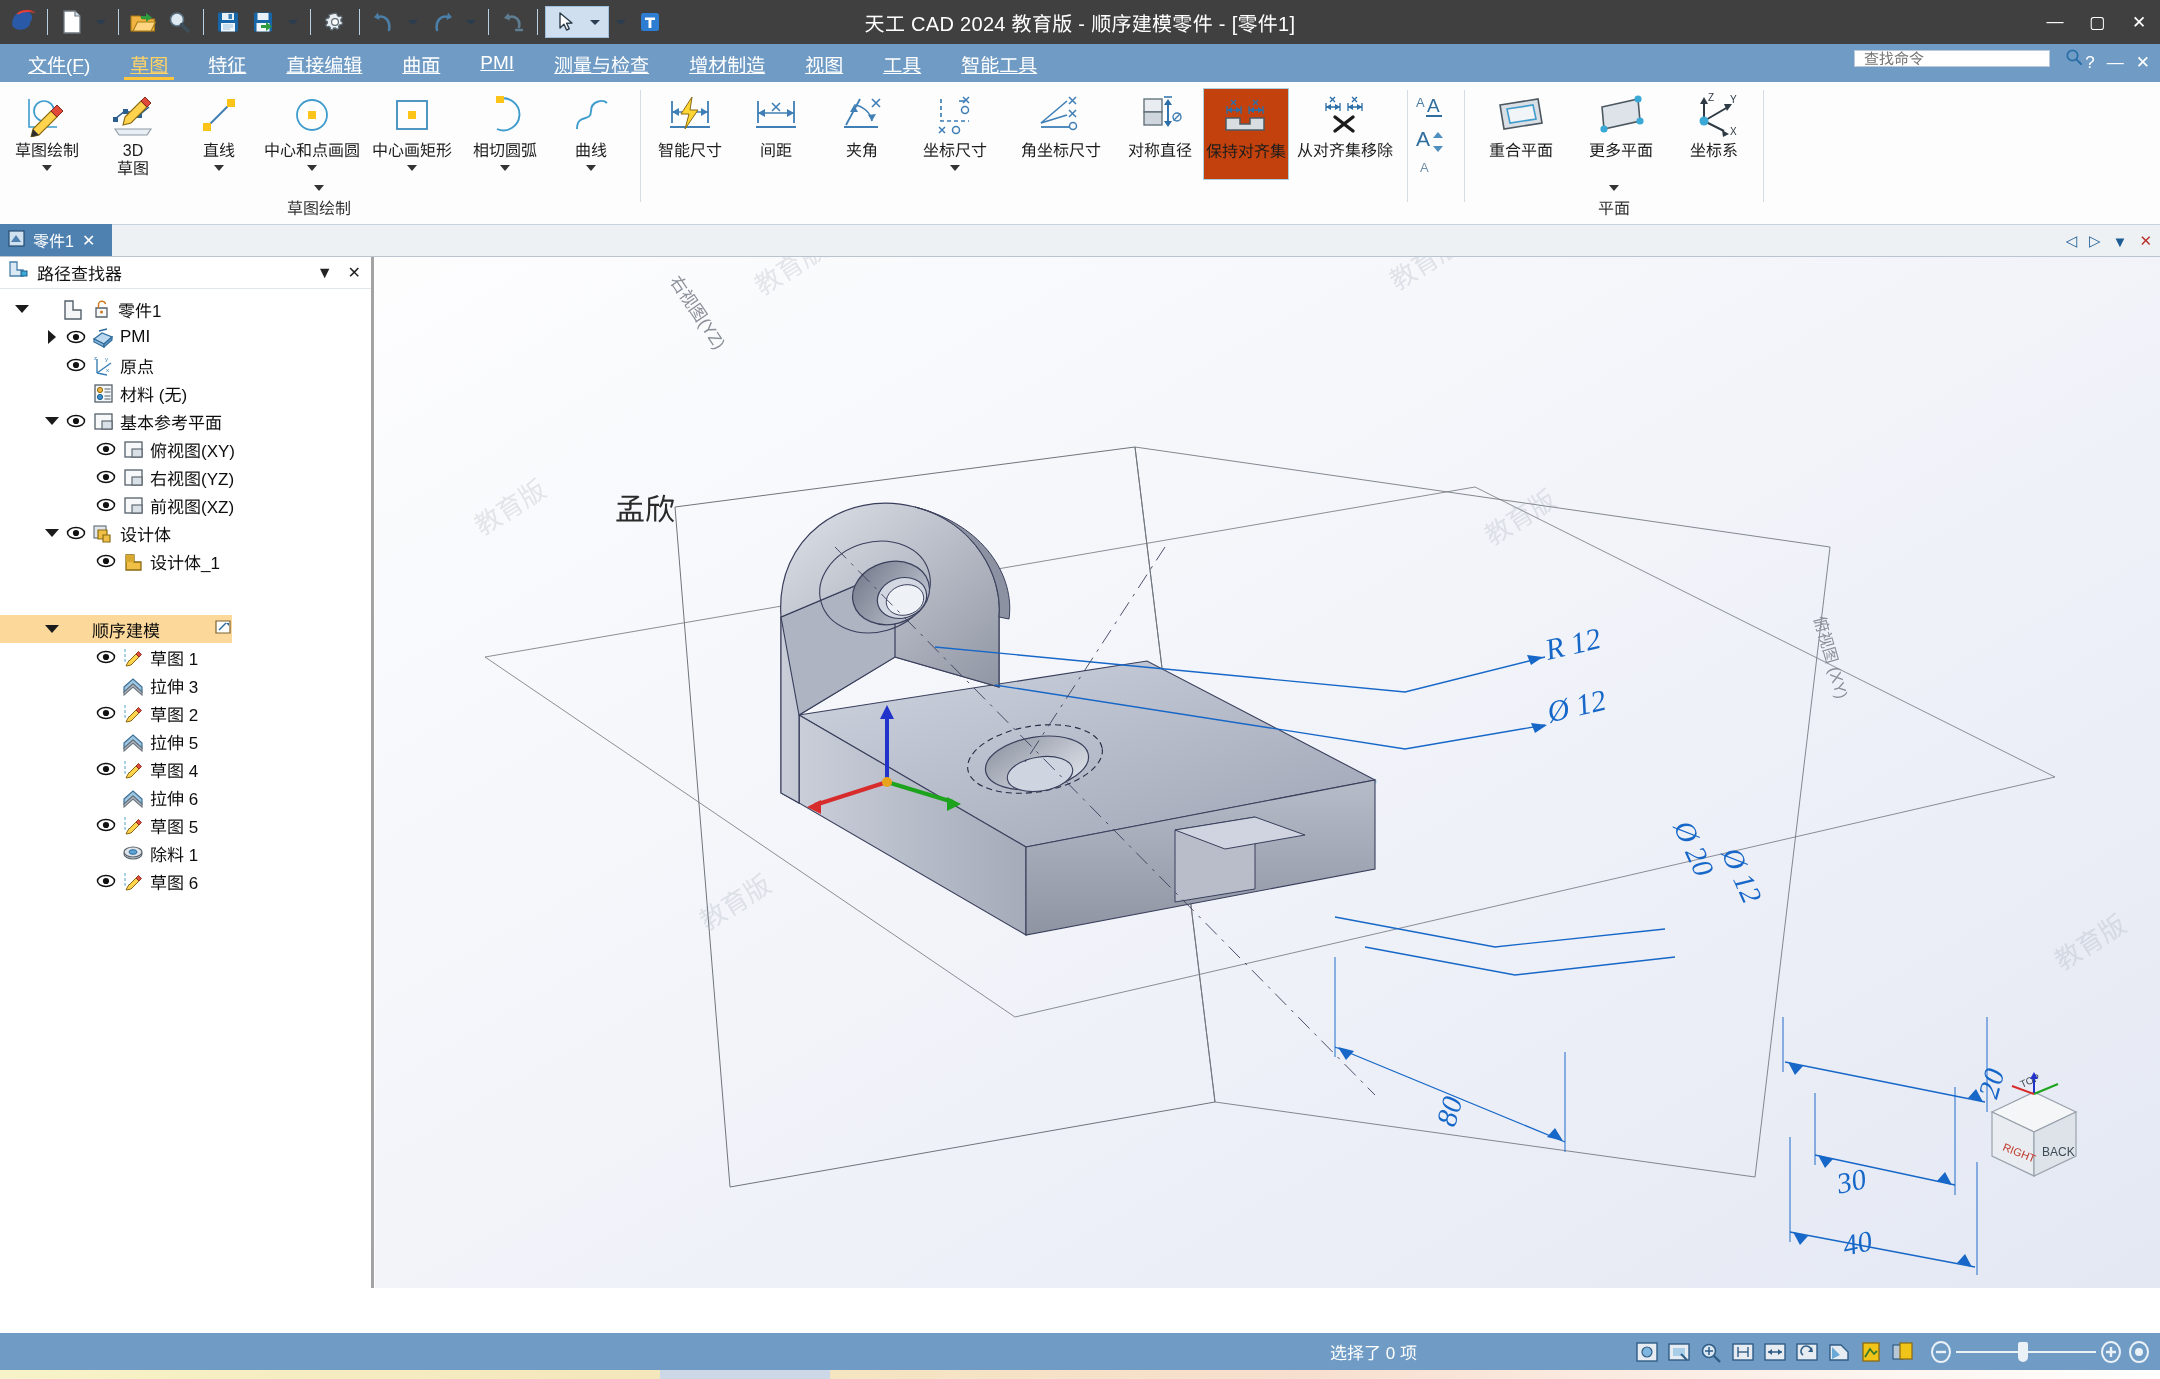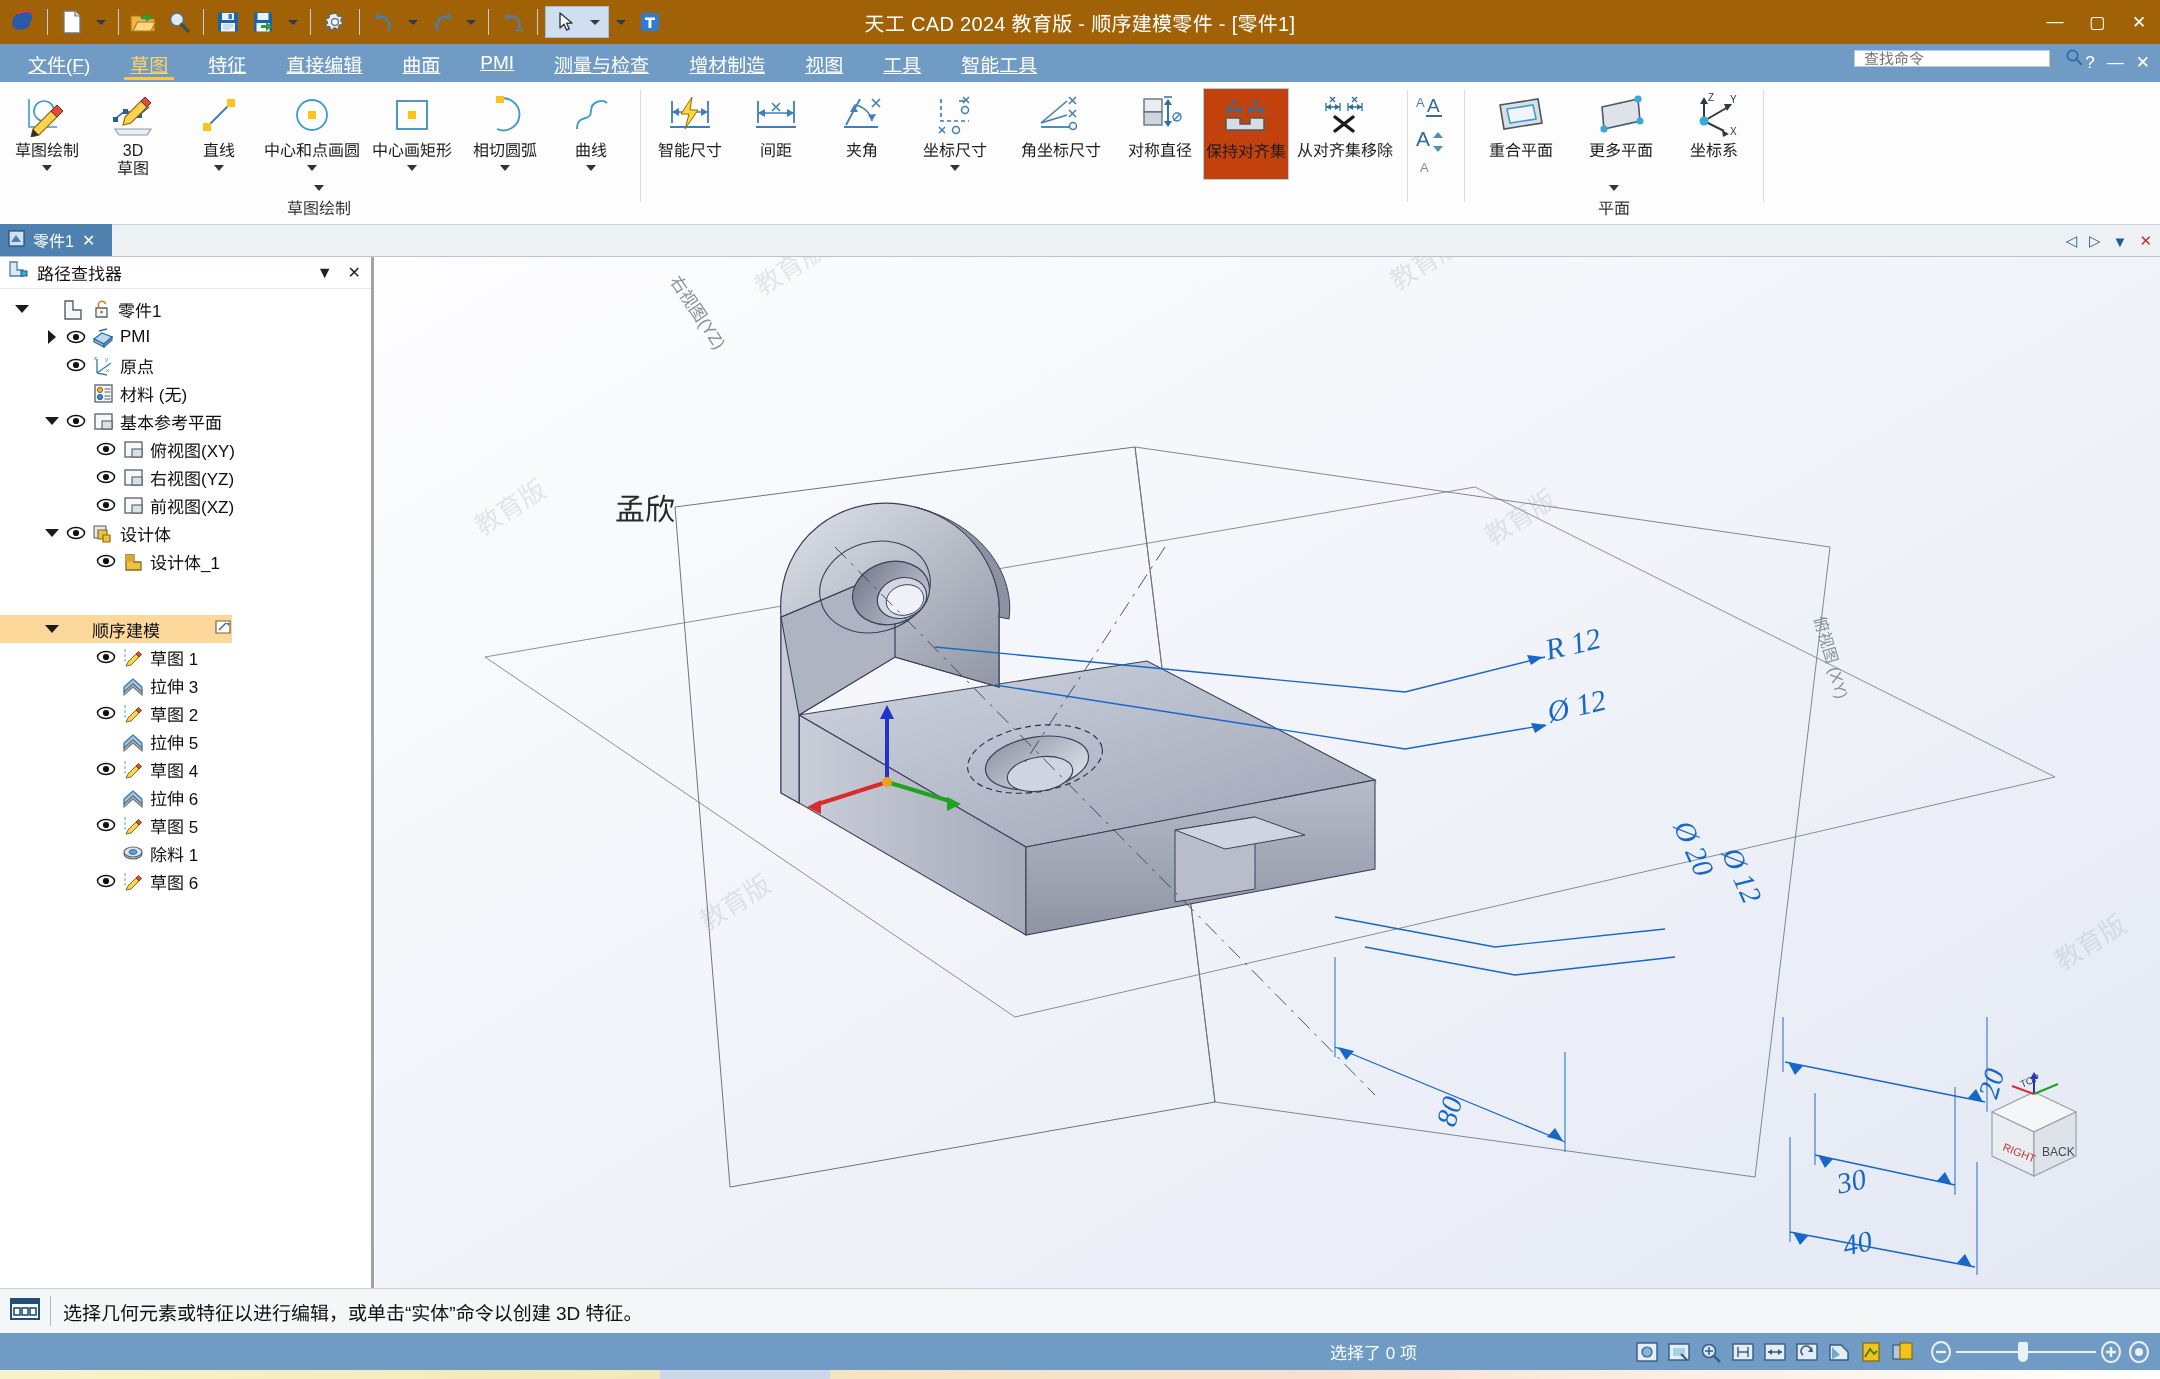--- a/index.html
+++ b/index.html
@@ -10,21 +10,21 @@
     overflow: hidden;
     font-family: "Liberation Sans", "DejaVu Sans", sans-serif;
     background: #ffffff;
     -webkit-font-smoothing: antialiased;
   }
   #app { position: relative; width: 2160px; height: 1379px; }
 
   
   .titlebar {
     position: absolute; left: 0; top: 0; width: 2160px; height: 44px;
-    background: #a16207;
+    background: #404040;
     display: flex; align-items: center;
   }
   .qat { display: flex; align-items: center; height: 44px; padding-left: 6px; gap: 2px; }
   .qat-btn {
     width: 34px; height: 34px; display: flex; align-items: center; justify-content: center;
     position: relative;
   }
   .qat-btn.small { width: 20px; }
   .qat-sep { width: 1px; height: 26px; background: #b9cfe2; margin: 0 5px; }
   .caret-dn {
@@ -1162,32 +1162,20 @@
         <text x="78" y="84" font-size="12" fill="#3c4a55" font-family="'Liberation Sans',sans-serif">BACK</text>
         <text x="58" y="16" font-size="10" fill="#3c4a55" transform="rotate(-24 58 16)" font-family="'Liberation Sans',sans-serif">TOP</text>
         <path d="M70 22 L70 2" stroke="#2233cc" stroke-width="2"></path>
         <path d="M70 0 l-4 7 h8 z" fill="#2233cc"></path>
         <path d="M70 22 L94 12" stroke="#1da31d" stroke-width="2"></path>
         <path d="M70 22 L48 14" stroke="#d82c2c" stroke-width="2"></path>
       </svg>
     </div>
   </div>
 
-  <div class="promptbar">
-    <span>
-      <svg width="30" height="24" viewBox="0 0 30 24">
-        <rect x="1" y="2" width="28" height="20" fill="#ffffff" stroke="#1e4e79" stroke-width="2"></rect>
-        <rect x="1" y="2" width="28" height="5" fill="#1e4e79"></rect>
-        <rect x="4" y="11" width="6" height="7" fill="#ffffff" stroke="#1e4e79" stroke-width="1.6"></rect>
-        <rect x="12" y="11" width="6" height="7" fill="#ffffff" stroke="#1e4e79" stroke-width="1.6"></rect>
-        <rect x="20" y="11" width="6" height="7" fill="#ffffff" stroke="#1e4e79" stroke-width="1.6"></rect>
-      </svg>
-    </span>
-    <span class="prompt-text">选择几何元素或特征以进行编辑，或单击“实体”命令以创建 3D 特征。</span>
-  </div>
 
   <div class="statusbar">
     <span class="status-sel">选择了 0 项</span>
 
     <div class="status-icons">
       <span class="sicon">
         <svg width="24" height="22" viewBox="0 0 24 22">
             <rect x="2" y="2" width="20" height="18" fill="#e6ecf2" stroke="#2f5d86" stroke-width="1.4"></rect>
             <circle cx="12" cy="11" r="5" fill="#7fb6dd" stroke="#2f5d86" stroke-width="1.2"></circle>
           </svg>

